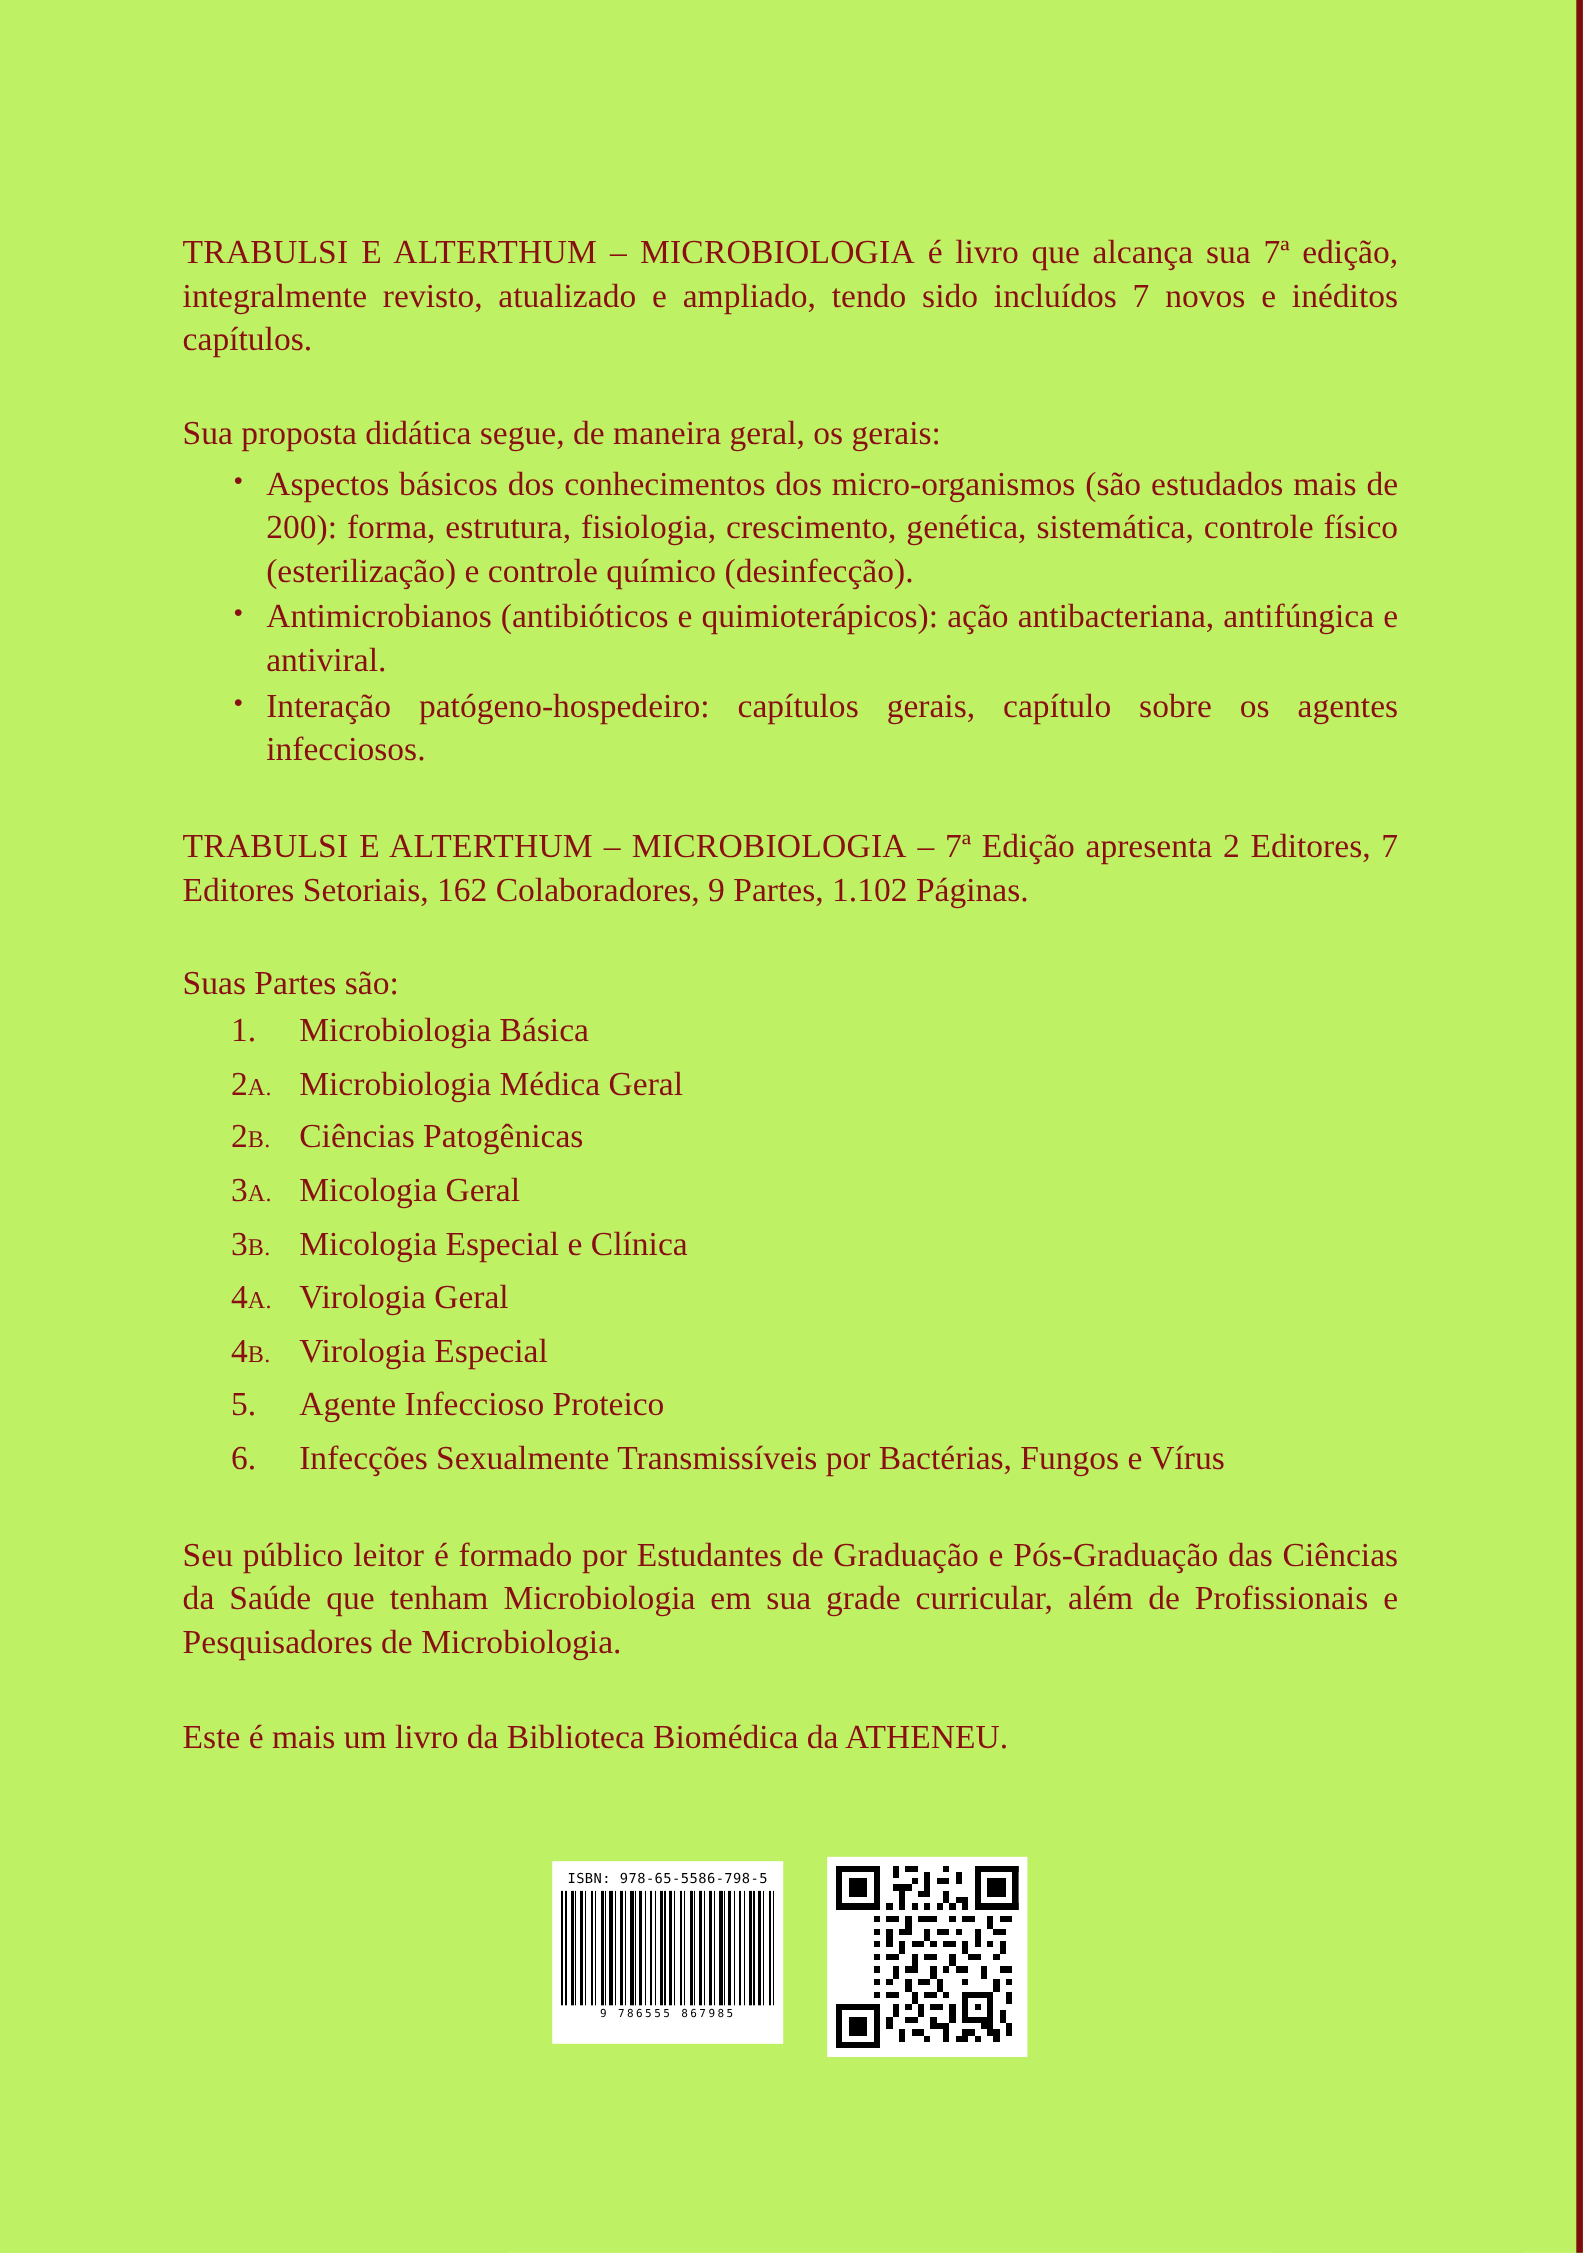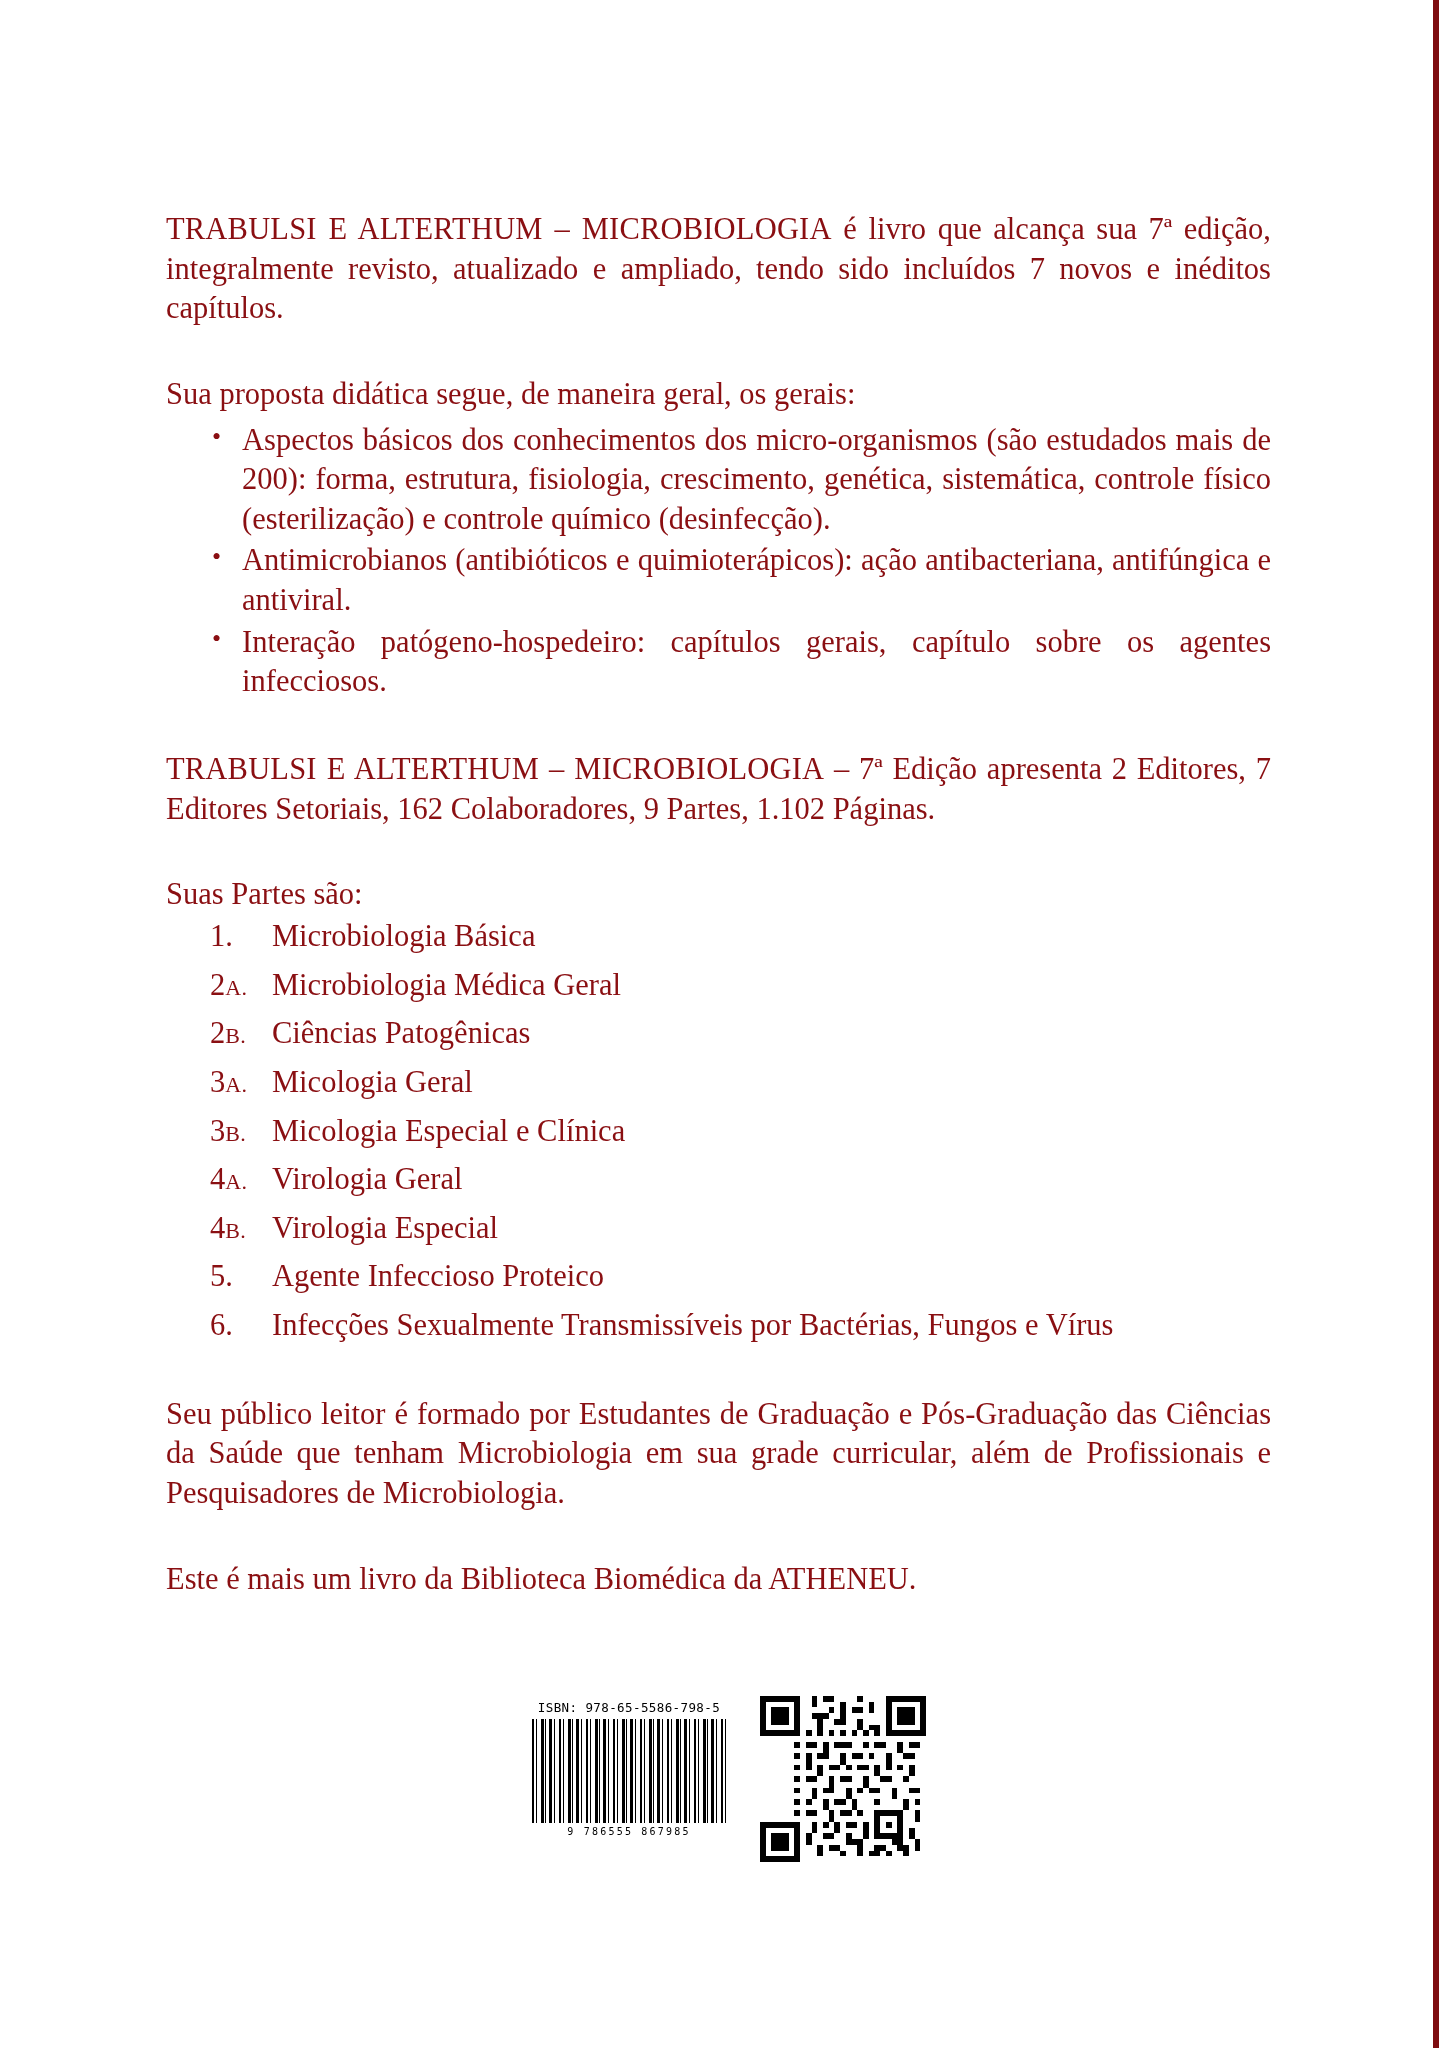--- a/index.html
+++ b/index.html
@@ -14,21 +14,21 @@
     color: #8a0f12;
     position: relative;
     overflow: hidden;
   }
   .page {
     position: absolute;
     left: 0;
     top: 0;
     width: 1439px;
     height: 2048px;
-    background: #ffffff;
+    background: #bef264;
   }
   .right-edge {
     position: absolute;
     right: 0;
     top: 0;
     width: 6px;
     height: 2048px;
     background: #7e0d10;
   }
   .content {
@@ -104,24 +104,24 @@
   
   .codes {
     position: absolute;
     left: 0;
     top: 1688px;
     width: 1439px;
     height: 230px;
   }
   .barcode-box {
     position: absolute;
-    left: 524px;
+    left: 502px;
     top: 4px;
     width: 210px;
-    height: 188px;
+    height: 166px;
     background: #ffffff;
     padding: 6px 8px 4px 8px;
     box-sizing: border-box;
   }
   .isbn-text {
     font-family: "DejaVu Sans Mono", monospace;
     font-size: 12.5px;
     color: #000;
     letter-spacing: 0.4px;
     text-align: center;

